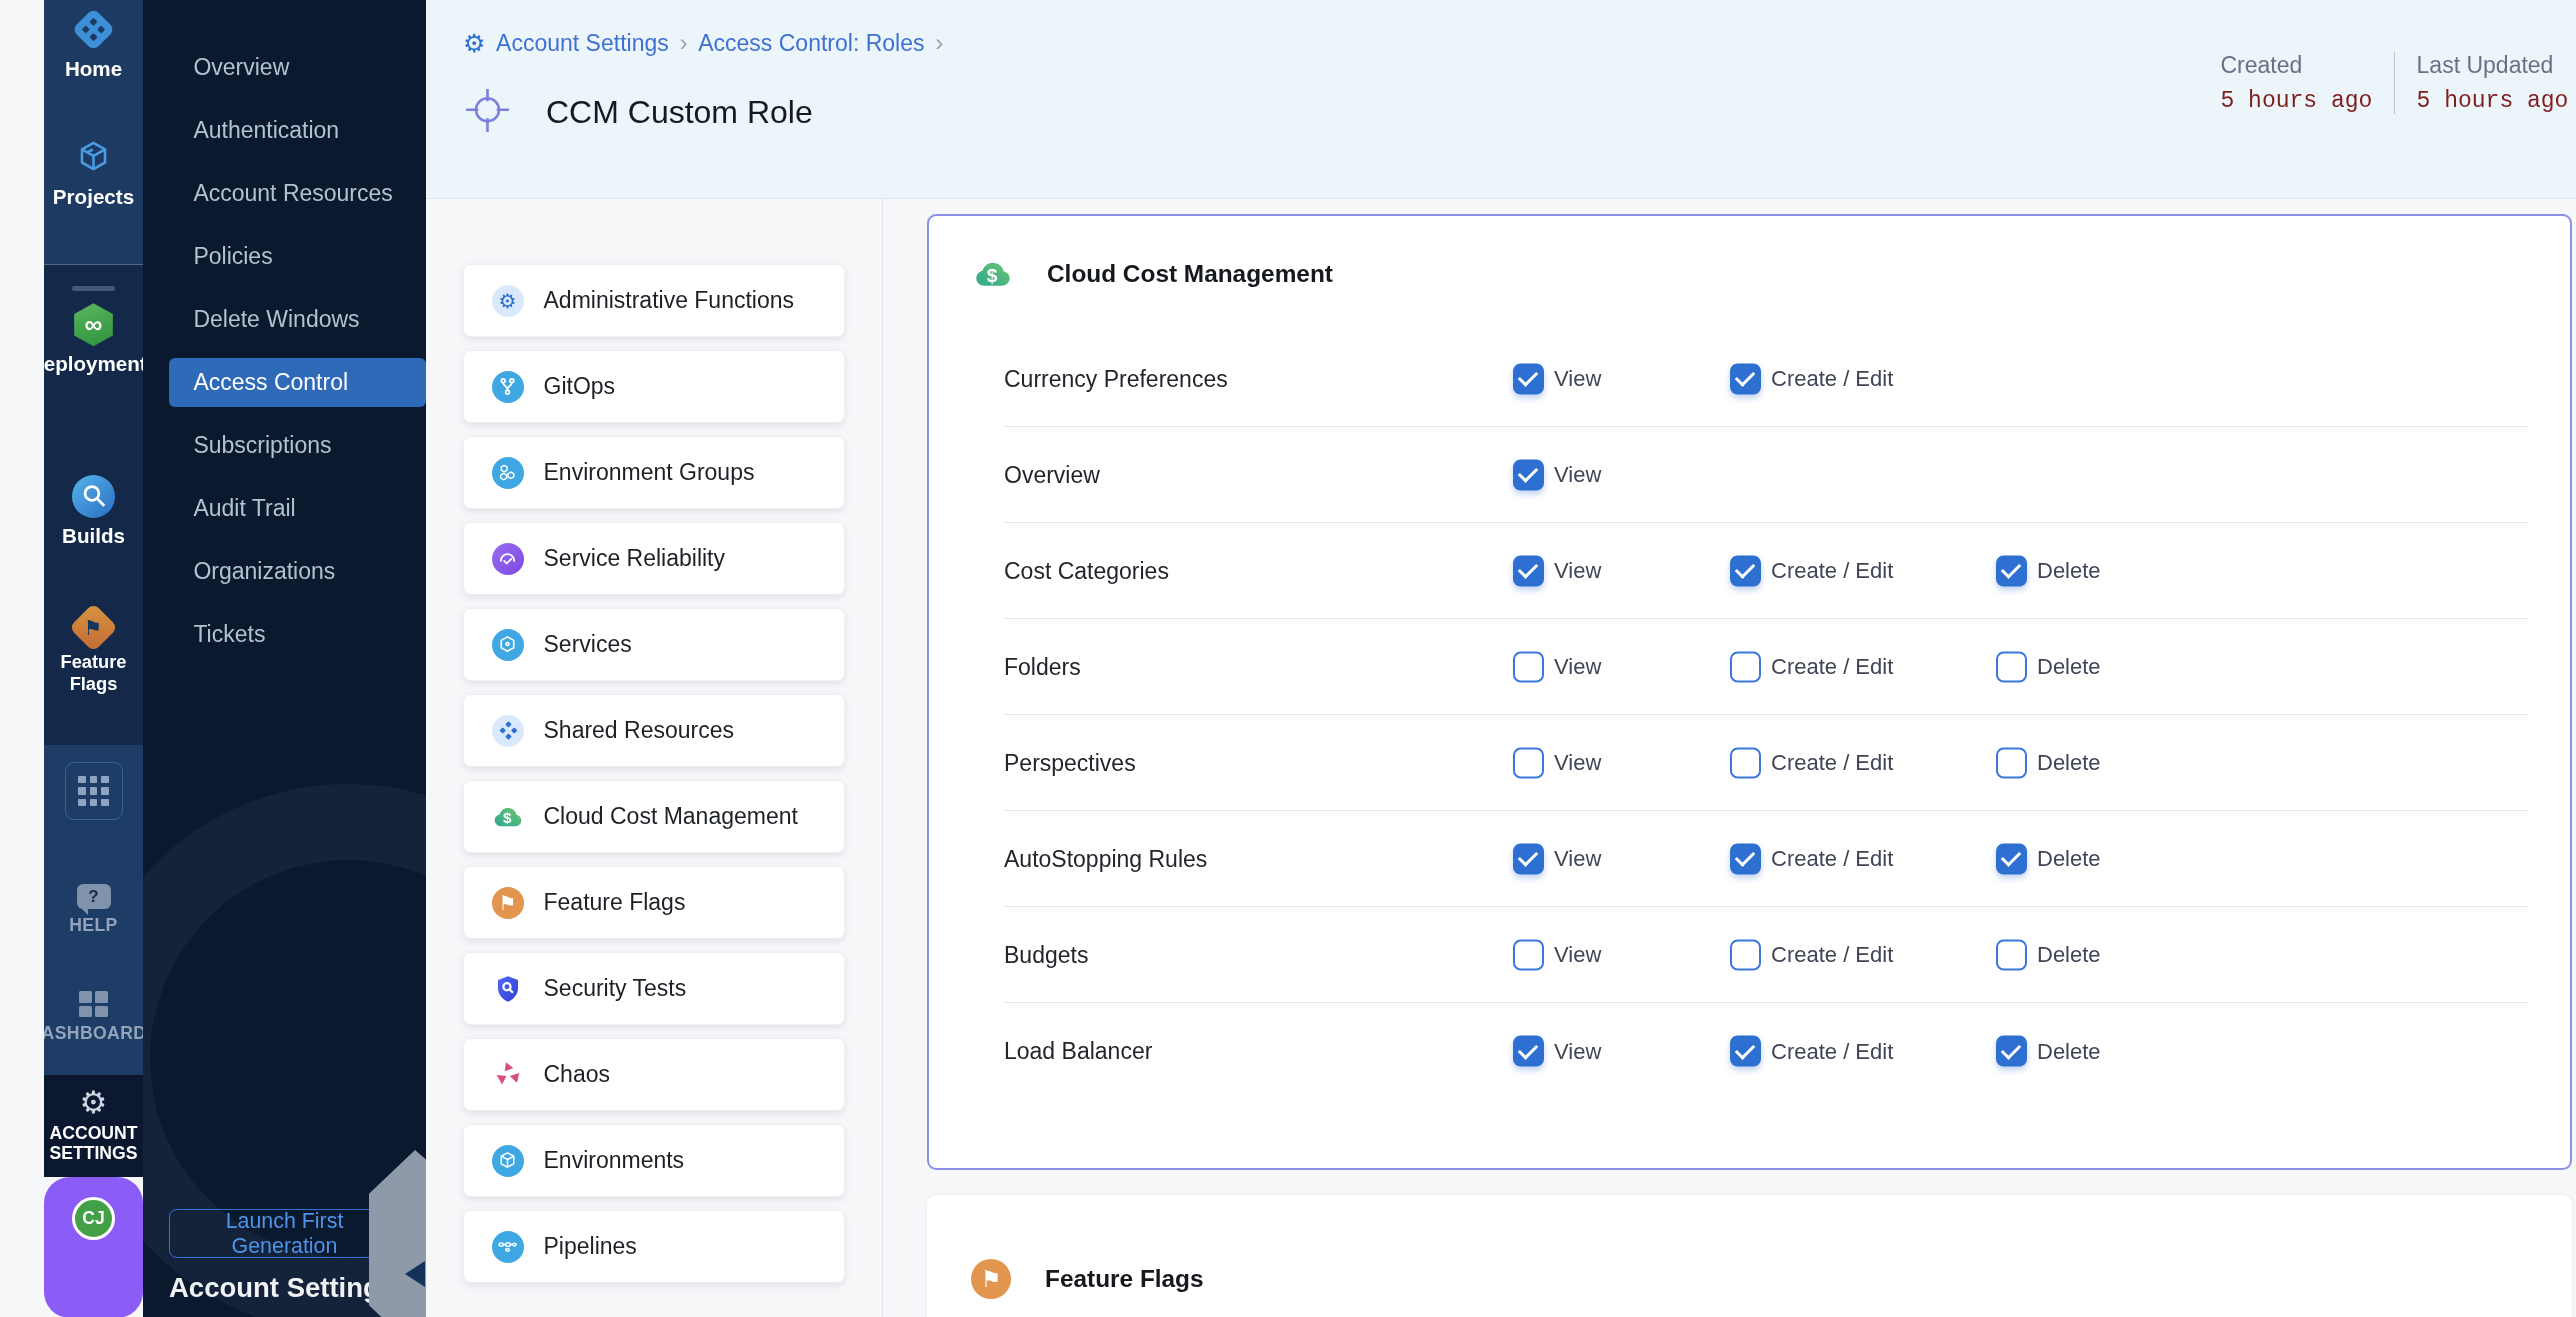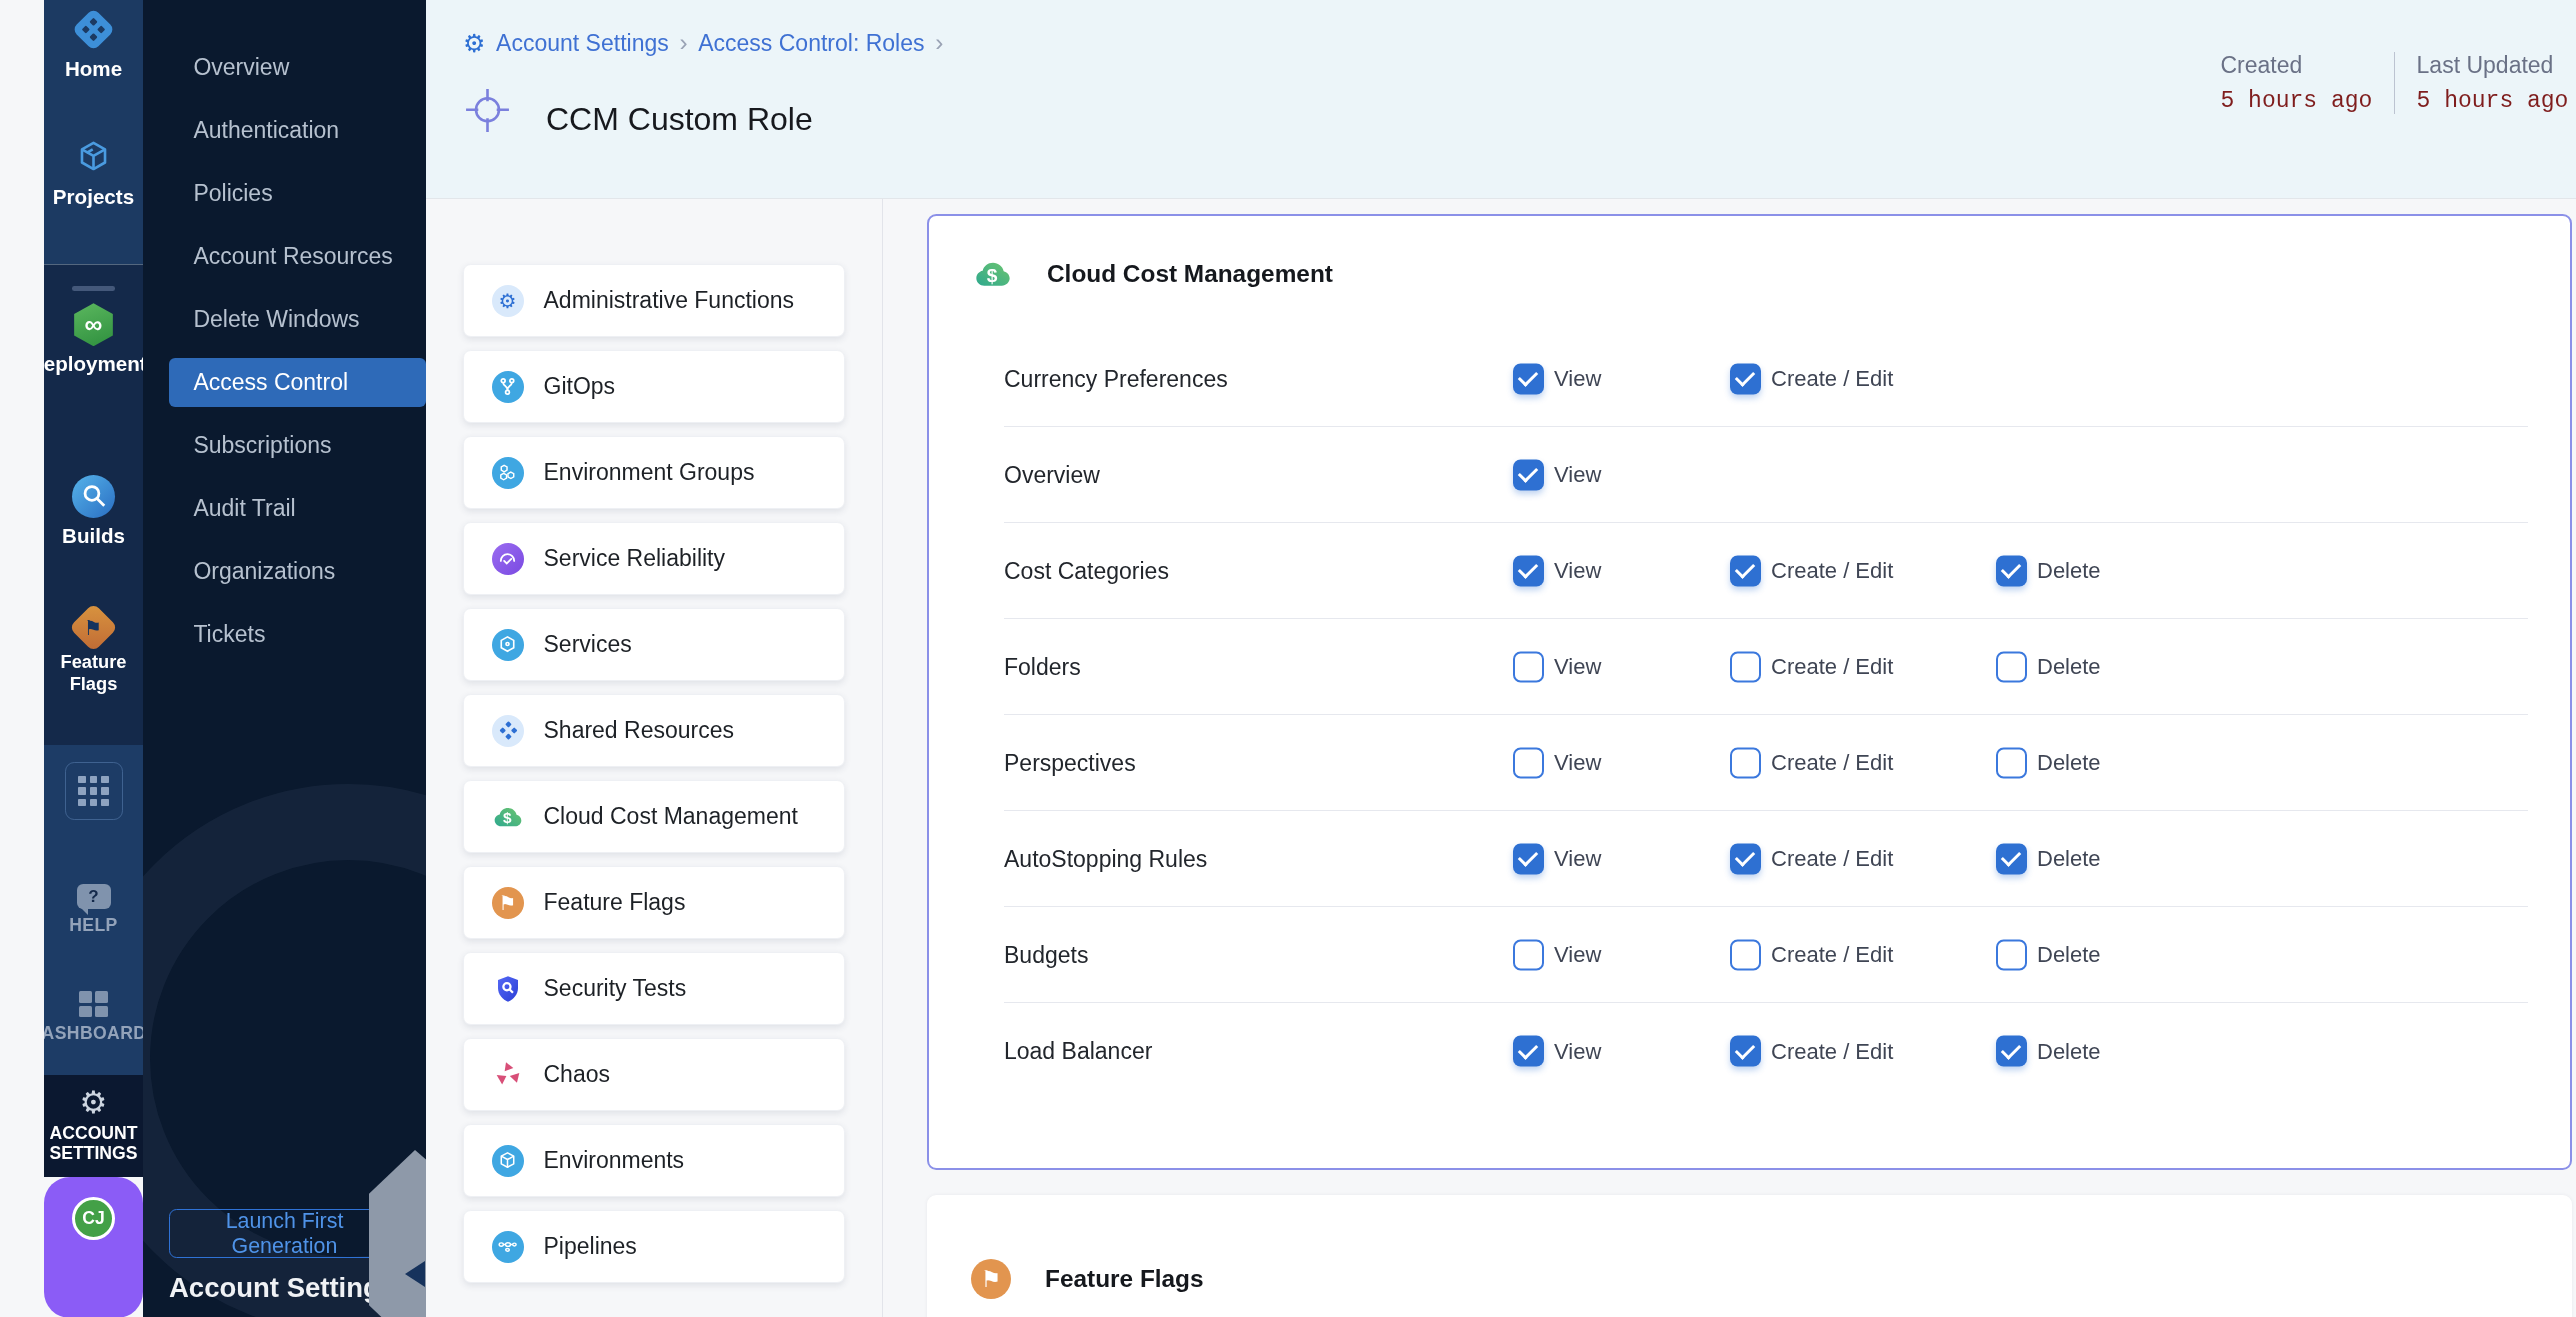--- a/index.html
+++ b/index.html
@@ -64,21 +64,21 @@
   .collapse-tab{position:absolute;right:1.5px;bottom:31px;width:0;height:0;cursor:pointer;
     border-top:13px solid transparent;border-bottom:13px solid transparent;border-right:20px solid #16325c;}
 
   
   .main{flex:1;display:flex;flex-direction:column;min-width:0;}
   .page-header{height:199px;background:#ecf5f9;border-bottom:0.8px solid #e2e6ea;position:relative;flex:none;}
   .breadcrumb{position:absolute;left:37px;top:29px;display:flex;align-items:center;gap:10.7px;font-size:23px;}
   .crumb-link{color:#3f71d3;cursor:pointer;}
   .crumb-sep{color:#9aa3b5;font-size:24.4px;}
   .crumb-gear{font-size:25px;color:#2d6fd3;line-height:1;}
-  .title-row{position:absolute;left:37px;top:86px;display:flex;align-items:flex-end;gap:34px;}
+  .title-row{position:absolute;left:37px;top:86px;display:flex;align-items:center;gap:34px;}
   .page-title{font-size:32px;font-weight:500;color:#17191e;}
   .meta{position:absolute;top:52px;right:7.6px;display:flex;align-items:stretch;}
   .meta-block{display:flex;flex-direction:column;gap:9.2px;font-size:23px;}
   .meta-label{color:#6a7186;}
   .meta-value{color:#7f1d1d;font-family:Liberation Mono, monospace;}
   .meta-sep{width:1.5px;background:#bcc3d1;margin:0 21.4px;}
 
   .content{flex:1;display:flex;min-height:0;background:#f6f7f9;}
   .cat-col{width:457px;flex:none;border-right:1.5px solid #e2e4ea;padding:65px 0 0 37px;overflow:hidden;}
   .cat-card{width:382px;height:73px;margin-bottom:13px;background:#fff;border:0.8px solid #eef0f4;border-radius:7.6px;
@@ -213,24 +213,24 @@
 
   <aside class="sidebar">
     <div class="nav-list">
         <div class="nav-item">
     <span class="nav-item-label">Overview</span>
   </div>
         <div class="nav-item">
     <span class="nav-item-label">Authentication</span>
   </div>
         <div class="nav-item">
+    <span class="nav-item-label">Account Resources</span>
+  </div>
+        <div class="nav-item">
     <span class="nav-item-label">Policies</span>
-  </div>
-        <div class="nav-item">
-    <span class="nav-item-label">Account Resources</span>
   </div>
         <div class="nav-item">
     <span class="nav-item-label">Delete Windows</span>
   </div>
         <div class="nav-item active">
     <span class="nav-item-label">Access Control</span>
   </div>
         <div class="nav-item">
     <span class="nav-item-label">Subscriptions</span>
   </div>

